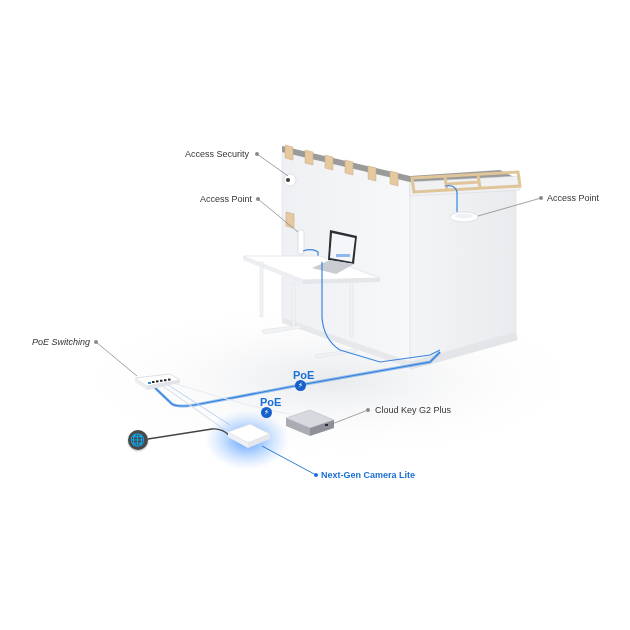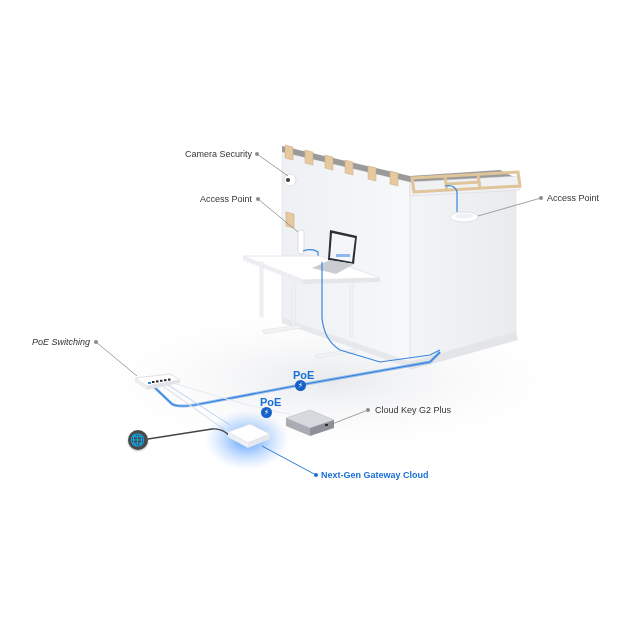--- a/index.html
+++ b/index.html
@@ -174,26 +174,26 @@
       <circle cx="257" cy="154" r="2"></circle>
       <circle cx="258" cy="199" r="2"></circle>
       <circle cx="541" cy="198" r="2"></circle>
       <circle cx="96" cy="342" r="2"></circle>
       <circle cx="368" cy="410" r="2"></circle>
     </g>
     <line x1="262" y1="446" x2="316" y2="475" stroke="#1a6fd6" stroke-width="0.9"></line>
     <circle cx="316" cy="475" r="2" fill="#1a6fd6"></circle>
   </svg>
 
-  <div class="label" style="left:185px;top:149px;">Camera Security</div>
+  <div class="label" style="left:185px;top:149px;">Access Security</div>
   <div class="label" style="left:200px;top:194px;">Access Point</div>
   <div class="label" style="left:547px;top:193px;">Access Point</div>
   <div class="label" style="left:32px;top:337px;font-style:italic;">PoE Switching</div>
   <div class="label" style="left:375px;top:405px;">Cloud Key G2 Plus</div>
-  <div class="label accent" style="left:321px;top:470px;">Next-Gen Gateway Cloud</div>
+  <div class="label accent" style="left:321px;top:470px;">Next-Gen Camera Lite</div>
 
   <div class="poe-text" style="left:293px;top:369px;">PoE</div>
   <div class="poe-badge" style="left:295px;top:380px;">⚡</div>
   <div class="poe-text" style="left:260px;top:396px;">PoE</div>
   <div class="poe-badge" style="left:261px;top:407px;">⚡</div>
 
   <div class="globe" style="left:128px;top:430px;">🌐</div>
 </div>
 
 </body></html>

